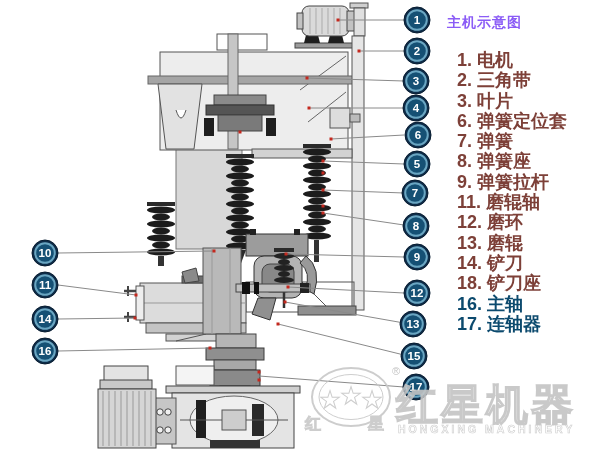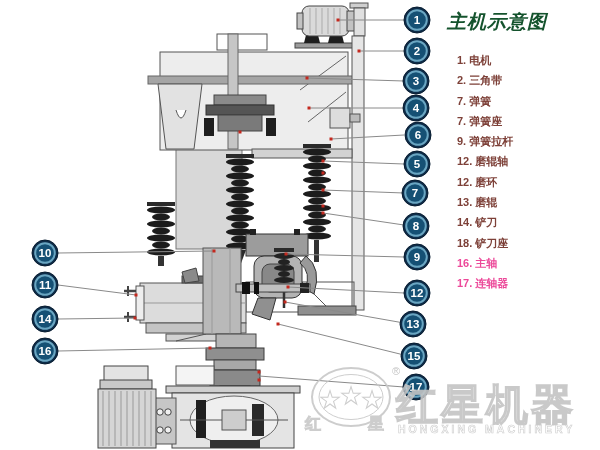--- a/index.html
+++ b/index.html
@@ -2,46 +2,48 @@
 <html><head>
 <meta charset="utf-8">
 <style>
   html,body{margin:0;padding:0;background:#fff;}
   .stage{
     position:relative;width:600px;height:450px;overflow:hidden;background:#ffffff;
     font-family:"Liberation Sans","DejaVu Sans",sans-serif;
   }
   .legend{position:absolute;left:447px;top:10px;width:150px;z-index:1;}
   .legend-title{
-    font-size:19px;font-weight:bold;color:#14532d;letter-spacing:1px;line-height:24px;font-style:italic;
+    font-size:14px;font-weight:bold;color:#8b5cf6;letter-spacing:1px;line-height:24px;
   }
   .legend-list{
     list-style:none;margin:16px 0 0 10px;padding:0;
   }
   .legend-list li{
-    height:20.3px;line-height:20.3px;font-size:11px;font-weight:bold;color:#7d4038;
+    height:20.3px;line-height:20.3px;font-size:18px;font-weight:bold;color:#7d4038;
     white-space:nowrap;
   }
-  .legend-list li.muted{color:#ec4899;}
+  .legend-list li.muted{color:#0c4a6e;}
   svg.diagram{position:absolute;left:0;top:0;z-index:2;}
 </style>
 </head>
 <body>
 
 <div class="stage">
 
   <div class="legend">
     <div class="legend-title">主机示意图</div>
     <ul class="legend-list">
       <li>1. 电机</li>
       <li>2. 三角带</li>
+      <li>3. 叶片</li>
+      <li>6. 弹簧定位套</li>
       <li>7. 弹簧</li>
-      <li>7. 弹簧座</li>
+      <li>8. 弹簧座</li>
       <li>9. 弹簧拉杆</li>
-      <li>12. 磨辊轴</li>
+      <li>11. 磨辊轴</li>
       <li>12. 磨环</li>
       <li>13. 磨辊</li>
       <li>14. 铲刀</li>
       <li>18. 铲刀座</li>
       <li class="muted">16. 主轴</li>
       <li class="muted">17. 连轴器</li>
     </ul>
   </div>
 
   <svg class="diagram" width="600" height="450" viewBox="0 0 600 450">

